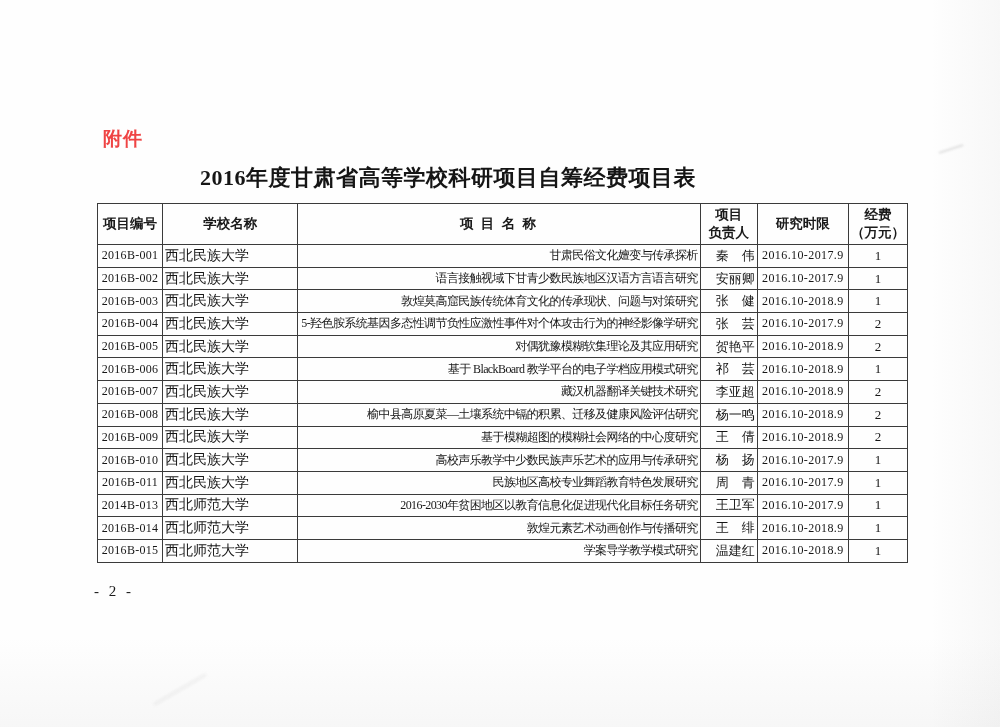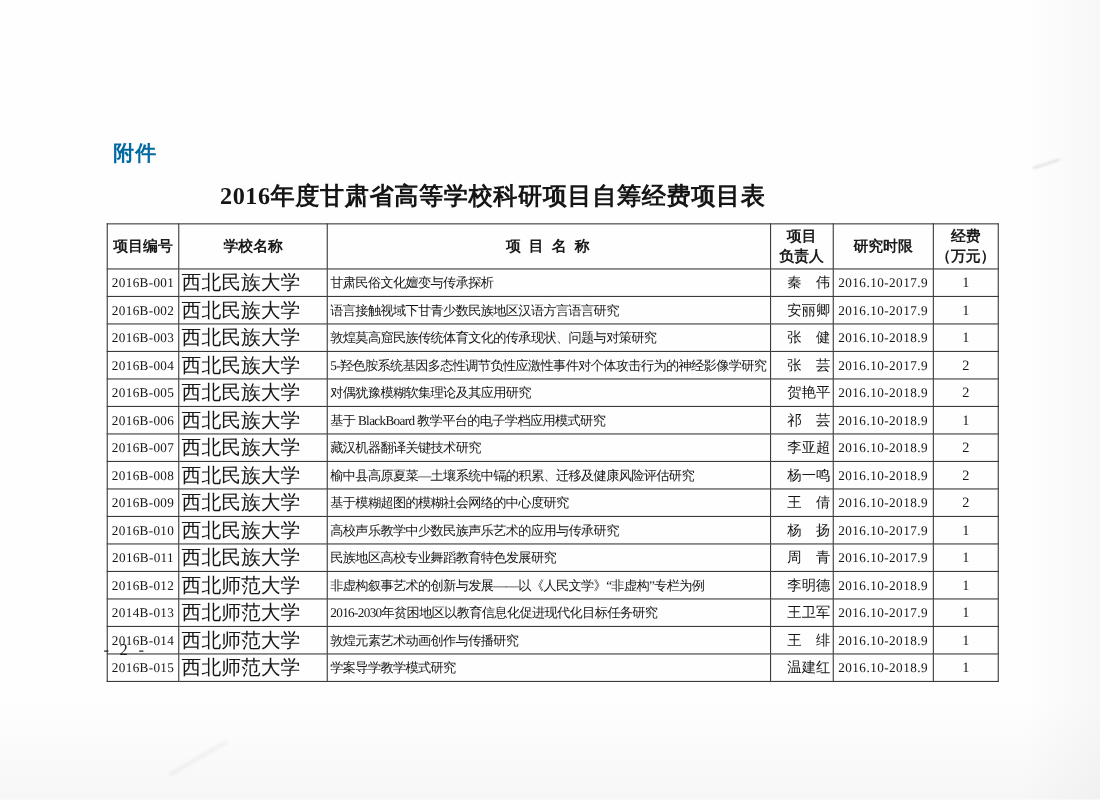--- a/index.html
+++ b/index.html
@@ -50,21 +50,21 @@
     filter: blur(1.5px);
   }
 
   .attachment-label {
     position: absolute;
     left: 103px;
     top: 126px;
     font-family: Liberation Mono, monospace;
     font-size: 19px;
     font-weight: bold;
-    color: #0369a1;
+    color: #ef4444;
     letter-spacing: 1px;
   }
   .doc-title {
     position: absolute;
     left: 0;
     top: 163px;
     width: 896px;
     margin: 0;
     text-align: center;
     font-size: 22px;
@@ -103,24 +103,24 @@
     white-space: nowrap;
   }
   td.c-id {
     text-align: center;
     font-size: 12px;
     letter-spacing: 0.3px;
   }
   td.c-school {
     text-align: left;
     padding-left: 10px;
-    font-size: 18px;
+    font-size: 14px;
   }
   td.c-name {
-    text-align: left;
+    text-align: right;
     padding-left: 7px;
     font-size: 12px;
     letter-spacing: -0.6px;
   }
   td.c-leader {
     text-align: right;
     font-size: 13px;
   }
   td.c-period {
     text-align: center;
@@ -258,28 +258,20 @@
   </tr>
         <tr class="project-row">
     <td class="c-id">2016B-011</td>
     <td class="c-school">西北民族大学</td>
     <td class="c-name">民族地区高校专业舞蹈教育特色发展研究</td>
     <td class="c-leader">周　青</td>
     <td class="c-period">2016.10-2017.9</td>
     <td class="c-fund">1</td>
   </tr>
         <tr class="project-row">
-    <td class="c-id">2016B-012</td>
-    <td class="c-school">西北师范大学</td>
-    <td class="c-name">非虚构叙事艺术的创新与发展——以《人民文学》“非虚构”专栏为例</td>
-    <td class="c-leader">李明德</td>
-    <td class="c-period">2016.10-2018.9</td>
-    <td class="c-fund">1</td>
-  </tr>
-        <tr class="project-row">
     <td class="c-id">2014B-013</td>
     <td class="c-school">西北师范大学</td>
     <td class="c-name">2016-2030年贫困地区以教育信息化促进现代化目标任务研究</td>
     <td class="c-leader">王卫军</td>
     <td class="c-period">2016.10-2017.9</td>
     <td class="c-fund">1</td>
   </tr>
         <tr class="project-row">
     <td class="c-id">2016B-014</td>
     <td class="c-school">西北师范大学</td>

